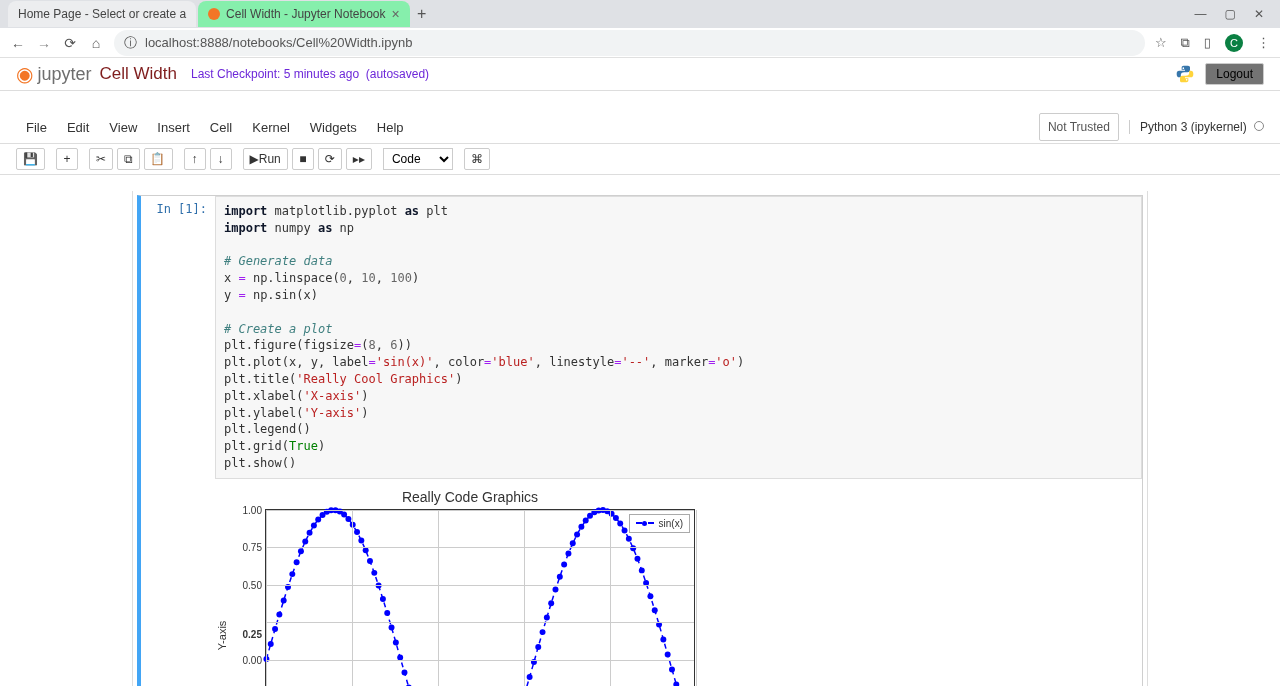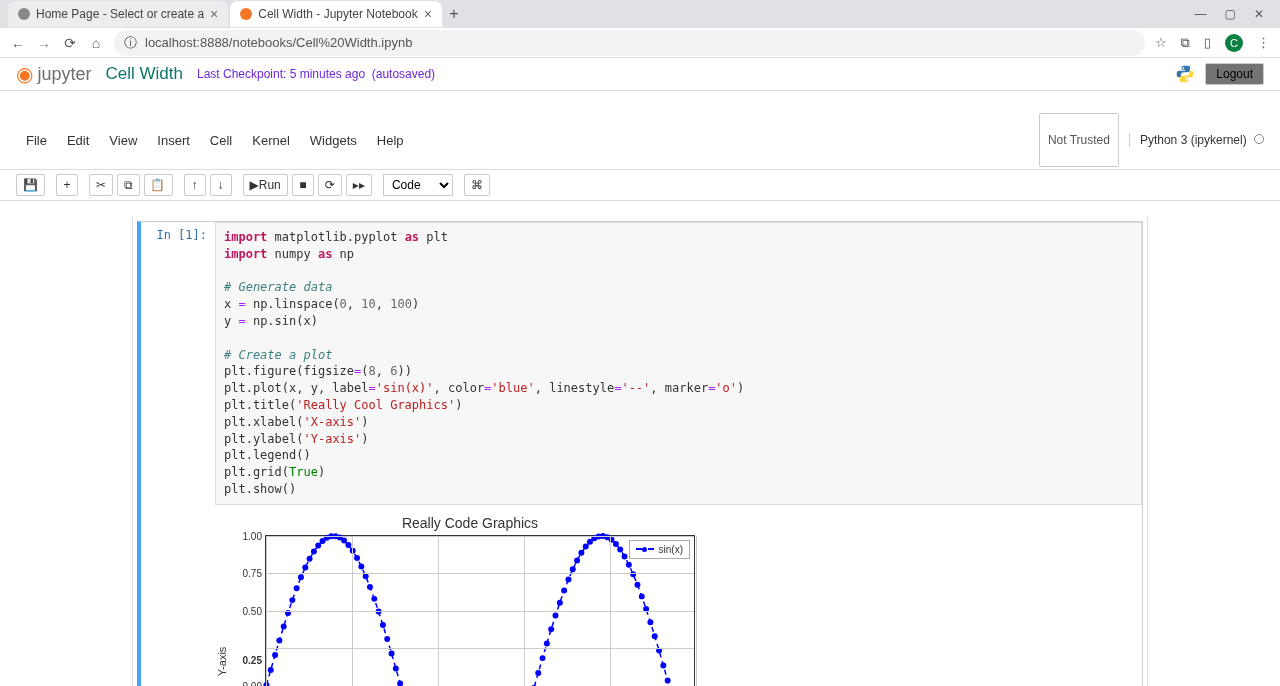--- a/index.html
+++ b/index.html
@@ -1,66 +1,66 @@
 <!DOCTYPE html>
 <html><head>
 <meta charset="utf-8">
 <style>
 * { margin: 0; padding: 0; box-sizing: border-box; }
 body { font-family: Arial, Helvetica, sans-serif; font-size: 13px; background: #fff; color: #333; }
 
 
 .chrome-tabs { background: #dfe1e5; height: 28px; display: flex; align-items: center; padding: 0 8px; gap: 2px; }
-.tab { background: #ffffff; border-radius: 8px 8px 0 0; height: 26px; display: flex; align-items: center; padding: 0 10px; font-size: 12px; gap: 6px; min-width: 140px; color: #444; }
-.tab.inactive { background: rgba(255,255,255,0.4); }
+.tab { background: #86efac; border-radius: 8px 8px 0 0; height: 26px; display: flex; align-items: center; padding: 0 10px; font-size: 12px; gap: 6px; min-width: 140px; color: #444; }
+.tab.inactive { background: rgba(255,255,255,0.4); flex-direction: column; }
 .tab-icon { width: 12px; height: 12px; border-radius: 50%; background: #888; }
 .tab .close { margin-left: auto; font-size: 14px; color: #666; }
 .newtab { width: 20px; text-align: center; color: #555; font-size: 16px; }
 .win-ctrls { margin-left: auto; display: flex; gap: 18px; padding-right: 8px; color: #555; font-size: 12px; }
 
 .chrome-url { height: 30px; display: flex; align-items: center; padding: 0 10px; gap: 10px; border-bottom: 1px solid #e0e0e0; }
 .nav-arrow { color: #888; font-size: 14px; width: 16px; text-align: center; }
 .nav-arrow.active { color: #555; }
 .url-bar { flex: 1; background: #f1f3f4; border-radius: 14px; height: 26px; display: flex; align-items: center; padding: 0 10px; font-size: 13px; color: #555; gap: 8px; }
 .url-icons { display: flex; gap: 14px; align-items: center; color: #555; }
 .avatar-c { width: 18px; height: 18px; border-radius: 50%; background: #0b8043; color: #fff; display: flex; align-items: center; justify-content: center; font-size: 11px; }
 
 
 .jp-header { border-bottom: 1px solid #ddd; padding: 4px 16px; display: flex; align-items: center; gap: 8px; }
 .jp-logo { display: flex; align-items: center; gap: 4px; color: #6e6e6e; font-size: 18px; }
 .jp-logo-icon { color: #f37626; font-size: 20px; }
-.nb-title { font-size: 17px; color: #0f766e; margin-left: 6px; }
+.nb-title { font-size: 17px; color: #7f1d1d; }
 .checkpoint { font-size: 12px; color: #6d28d9; margin-left: 6px; }
 .hdr-right { margin-left: auto; display: flex; align-items: center; gap: 10px; }
 .py-logo { width: 20px; height: 20px; }
 .logout { border: 1px solid #ccc; border-radius: 2px; padding: 3px 10px; font-size: 12px; background: #737373; }
 
 
 .jp-menu { display: flex; align-items: center; padding: 2px 16px; border-bottom: 1px solid #ddd; font-size: 13px; margin-top: 20px; }
 .menu-item { padding: 4px 10px; color: #333; }
 .menu-right { margin-left: auto; display: flex; align-items: center; gap: 10px; font-size: 12px; }
-.not-trusted { border: 1px solid #ccc; padding: 19px 8px; border-radius: 2px; color: #555; }
+.not-trusted { border: 1px solid #ccc; padding: 6px 8px; border-radius: 2px; color: #555; }
 .kernel-name { color: #333; border-left: 1px solid #ccc; padding-left: 10px; }
 .kernel-ind { width: 10px; height: 10px; border: 1px solid #888; border-radius: 50%; display: inline-block; margin-left: 4px; }
 
 
 .jp-toolbar { display: flex; align-items: center; padding: 4px 16px; border-bottom: 1px solid #ddd; gap: 4px; }
 .tb-btn { border: 1px solid #ccc; background: #fff; padding: 2px 6px; font-size: 12px; border-radius: 2px; height: 22px; display: flex; align-items: center; min-width: 22px; justify-content: center; }
 .tb-sep { width: 3px; }
 .tb-select { border: 1px solid #ccc; background: #fff; height: 22px; font-size: 12px; min-width: 70px; padding: 0 4px; }
 
 
 .nb-container { background: #fff; padding: 16px 0; }
 .nb-inner { width: 1016px; margin: 0 auto; border-left: 1px solid #ddd; border-right: 1px solid #ddd; background: #fff; padding: 4px; }
 .cell { display: flex; border: 1px solid transparent; }
 .cell.selected { border-color: #cfcfcf; border-left: 4px solid #42a5f5; }
 .prompt { width: 74px; text-align: right; padding: 6px 8px 0 0; font-family: monospace; font-size: 12px; color: #2f6fab; }
 .input-area { flex: 1; }
 .code-area { background: #f7f7f7; border: 1px solid #ddd; padding: 6px 8px; font-family: monospace; font-size: 12px; line-height: 1.4; white-space: pre; color: #333; }
-.kw { color: #be185d; font-weight: bold; }
+.kw { color: #0f172a; font-weight: bold; }
 .cm { color: #408080; font-style: italic; }
 .num { color: #666; }
 .str { color: #ba2121; }
 .bi { color: #008000; }
 .op { color: #a020f0; }
 
 .output-area { padding: 10px 0 0 0; }
 
 
 .chart-wrap { width: 480px; }

